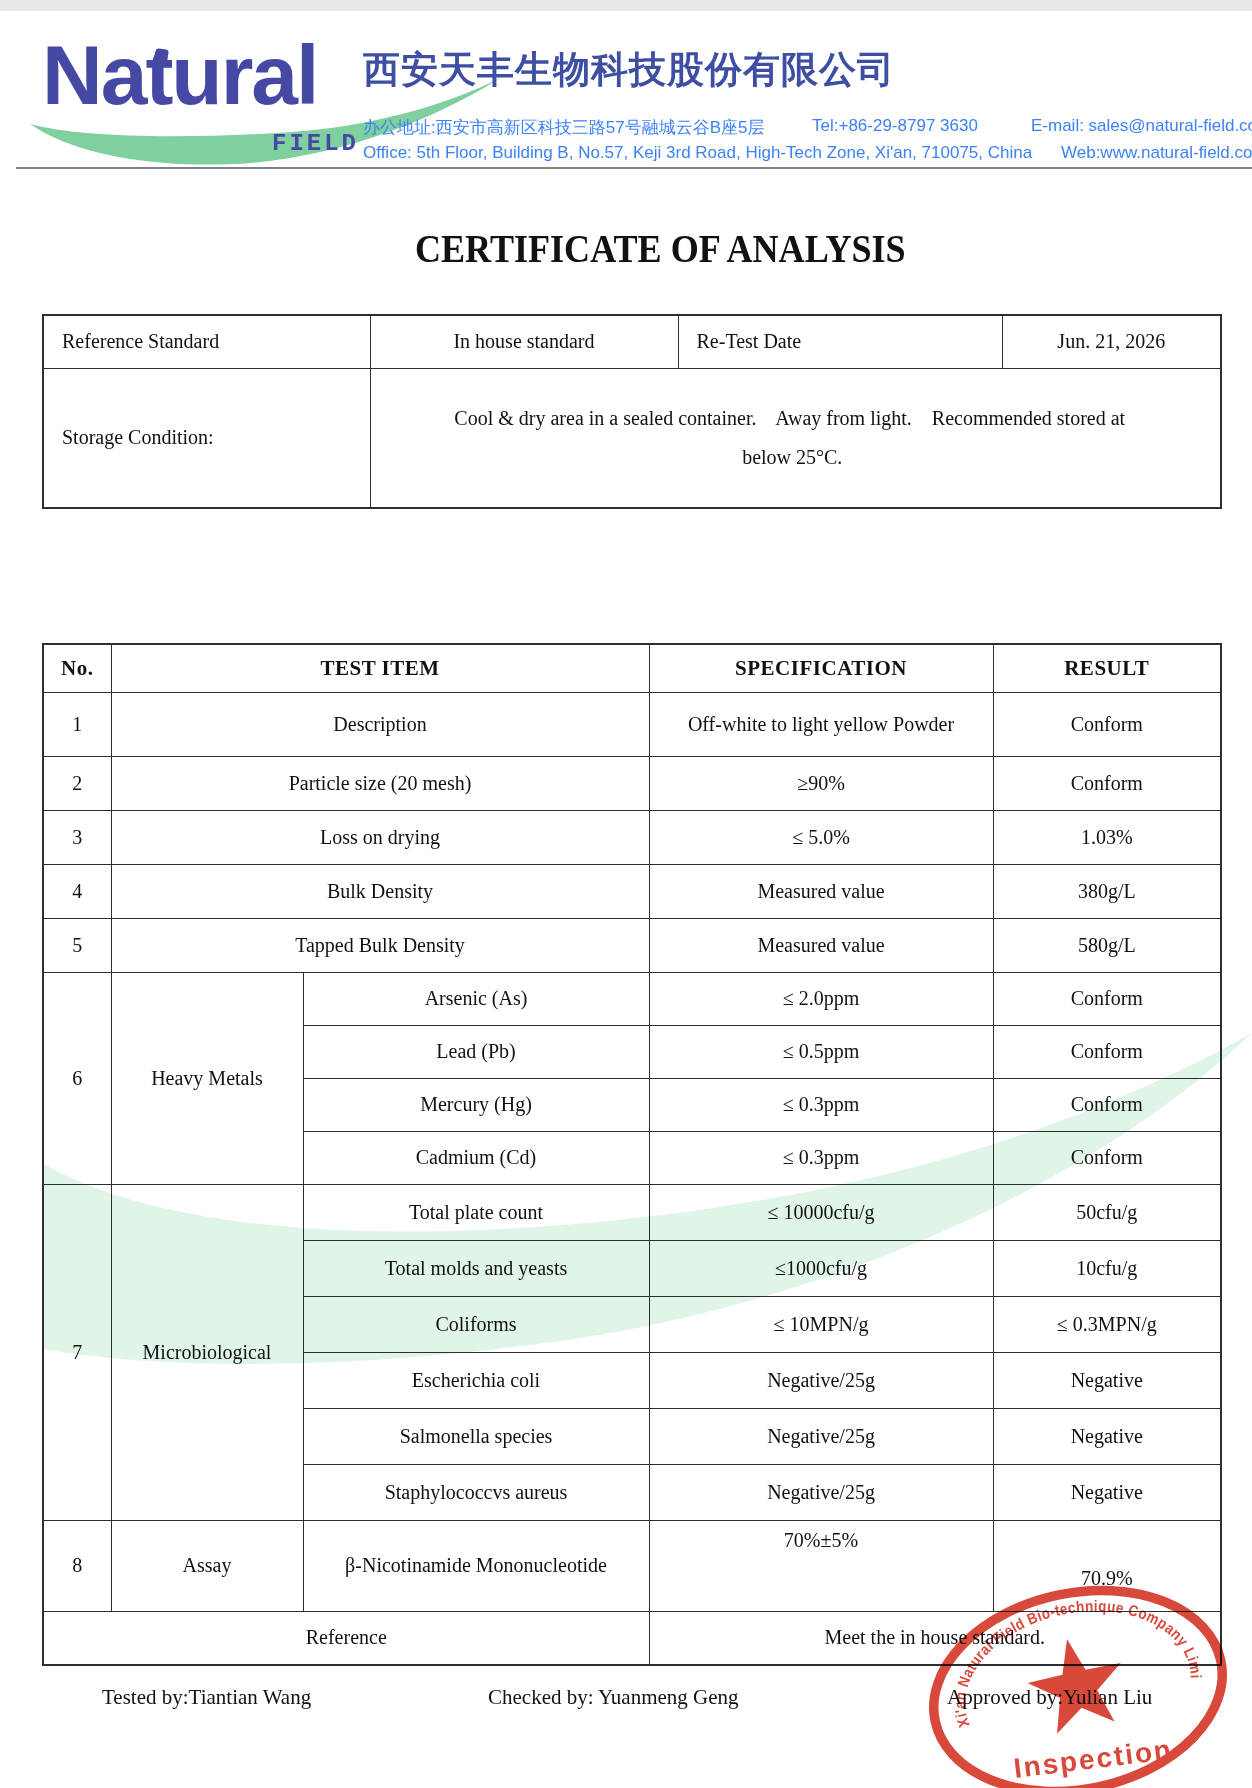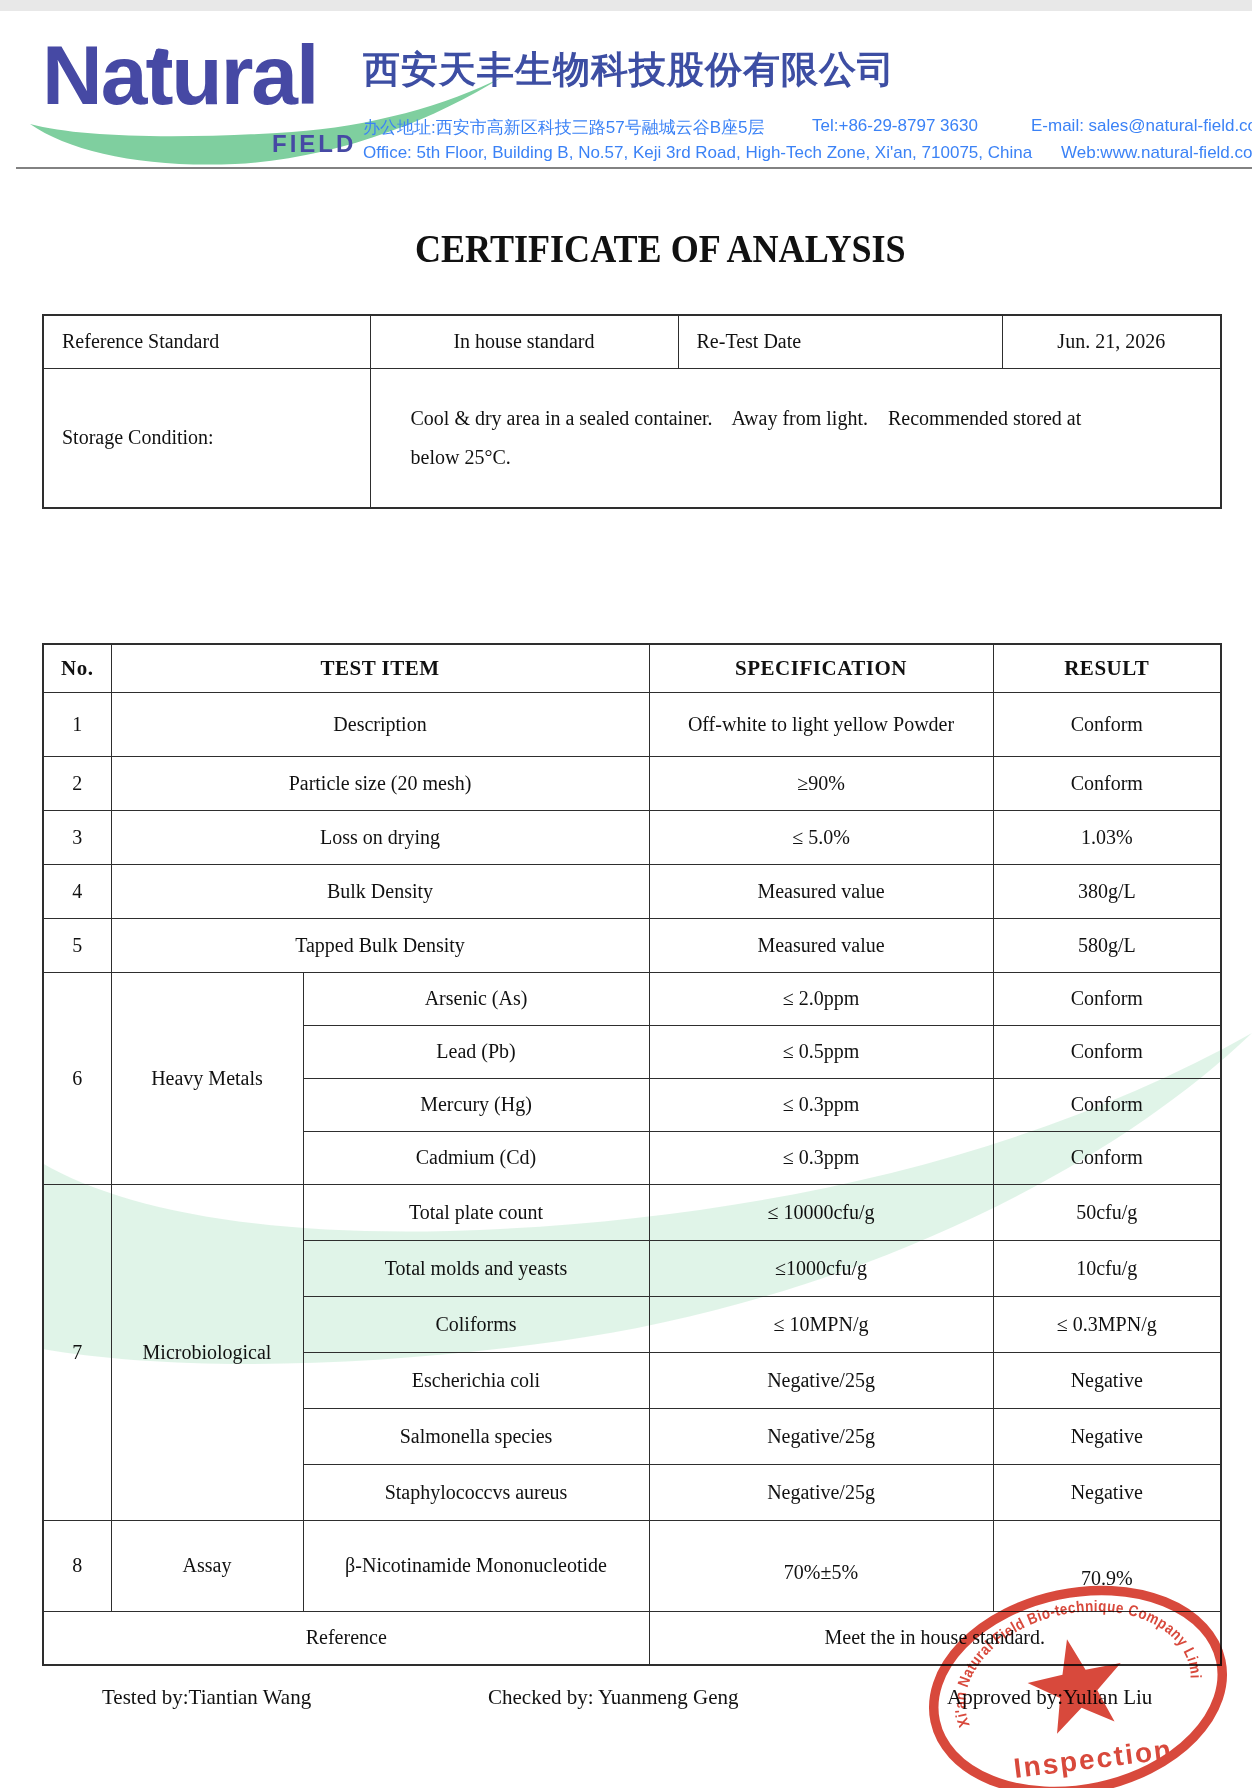--- a/index.html
+++ b/index.html
@@ -9,21 +9,21 @@
     margin:11px auto;
   }
   .abs{position:absolute;}
   
   .logo-word{
     left:42px;top:22px;font-family:"Liberation Sans",sans-serif;
     font-weight:bold;font-size:84px;letter-spacing:-2px;color:#4649a4;line-height:1;
   }
   .logo-tdot{left:155px;top:38px;width:13px;height:13px;background:#4649a4;border-radius:3px;transform:rotate(8deg);}
   .logo-field{
-    left:272px;top:121px;font-family:Liberation Sans, sans-serif;font-weight:bold;
+    left:272px;top:121px;font-family:Liberation Mono, monospace;font-weight:bold;
     font-size:24px;letter-spacing:3px;color:#4649a4;line-height:1;text-align:center;
   }
   .company-cn{
     left:363px;top:38px;font-family:"Liberation Sans",sans-serif;font-weight:bold;
     font-size:37px;color:#3d4ea3;line-height:1.15;letter-spacing:1px;white-space:nowrap;
   }
   .company-en{
     left:363px;top:81px;font-family:"Liberation Sans",sans-serif;font-weight:bold;
     font-size:19px;color:#3d4ea3;letter-spacing:0.2px;white-space:nowrap;
   }
@@ -37,25 +37,25 @@
   
   table{border-collapse:collapse;table-layout:fixed;background:transparent;}
   .doc-table{position:absolute;left:42px;border:2px solid #2e2e2e;}
   .doc-table td{
     border:1.5px solid #2e2e2e;font-size:20px;text-align:center;vertical-align:middle;
     padding:0;overflow:hidden;
   }
   .info-table{top:303px;width:1178px;}
   .info-table td.lbl{text-align:left;padding-left:18px;}
   .info-table td.storage-val{
-    text-align:left;padding:0 14px 0 40px;white-space:pre-wrap;line-height:1.95;font-size:20px;
+    text-align:center;padding:0 14px 0 8px;white-space:pre-wrap;line-height:1.95;font-size:20px;
   }
   .tests-table{top:632px;width:1178px;}
   .tests-table td.th{font-weight:bold;font-size:21px;letter-spacing:0.5px;}
-  .tests-table td.assay-spec{vertical-align:top;padding-top:40px;}
+  .tests-table td.assay-spec{vertical-align:top;padding-top:8px;}
   .tests-table td.assay-res{vertical-align:middle;padding-top:26px;}
   
   .sig{font-size:21px;top:1674px;white-space:nowrap;}
   
   .bg-layer{left:0;top:0;width:1252px;height:1788px;z-index:0;pointer-events:none;}
   .fg{z-index:1;}
   .stamp-layer{left:918px;top:1560px;width:320px;height:240px;z-index:2;mix-blend-mode:multiply;opacity:0.92;pointer-events:none;}
 </style>
 </head>
 <body>

